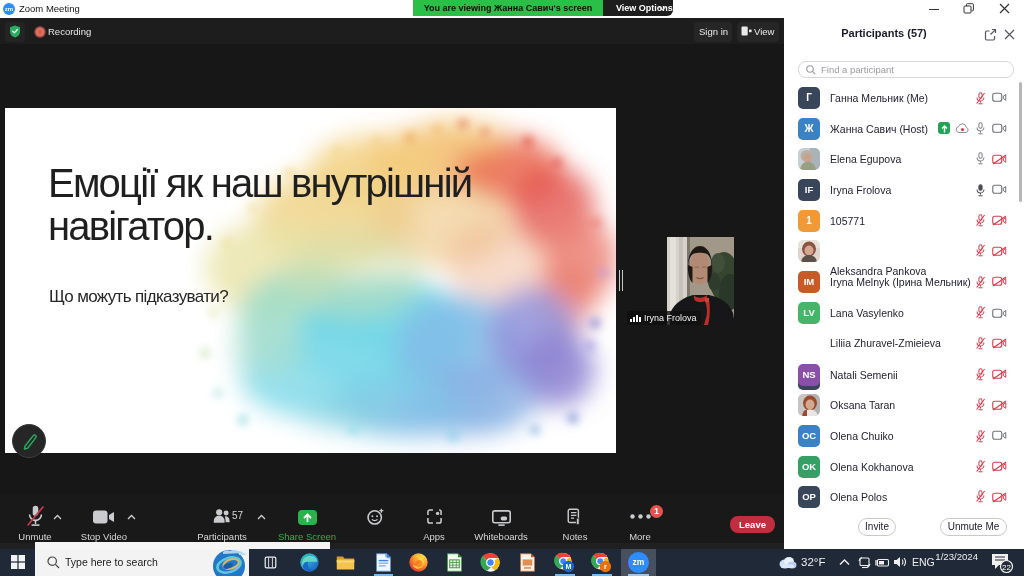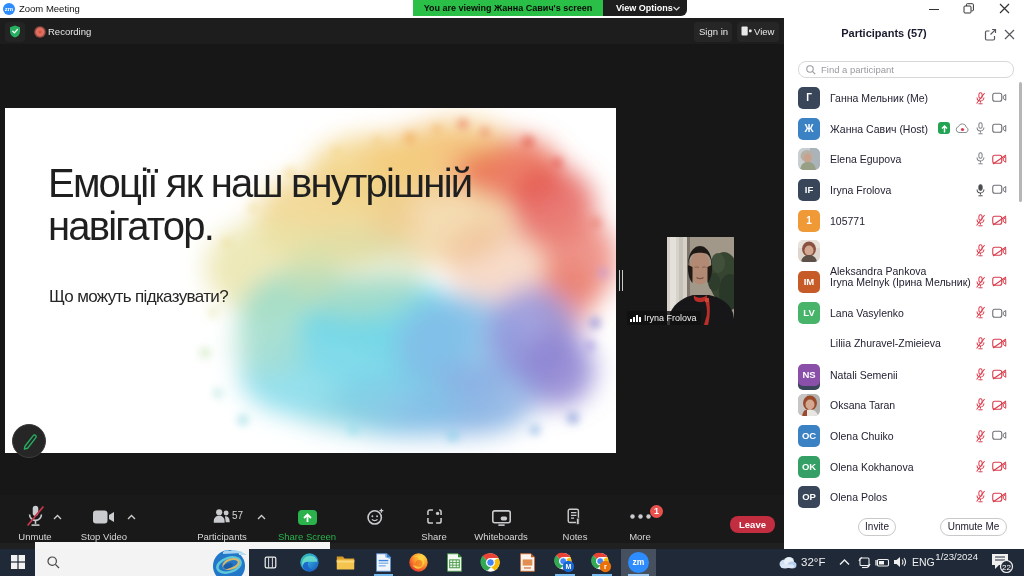--- a/index.html
+++ b/index.html
@@ -9,21 +9,21 @@
   #stage { position:relative; width:1024px; height:576px; }
 
   
   #titlebar { left:0; top:0; width:1024px; height:18px; background:#fff; }
   #zmicon { left:3px; top:3px; width:12px; height:12px; border-radius:50%;
     background:#2D8CFF; color:#fff; font-size:6px; font-weight:bold;
     text-align:center; line-height:12px; }
   #wintitle { left:19px; top:0; height:18px; line-height:18px; font-size:9.5px; color:#111; }
   #banner { left:413px; top:0; width:190px; height:16px; background:#2ABF46;
     color:#0b0b0b; font-size:9px; font-weight:bold; text-align:center; line-height:16px; }
-  #viewopt { left:603px; top:0; width:84px; height:16px; background:#1E1E1E;
+  #viewopt { left:603px; top:0; width:70px; height:16px; background:#1E1E1E;
     color:#fff; font-size:9px; font-weight:bold; line-height:16px;
     border-radius:0 0 6px 0; text-align:left; padding-left:13px; }
 
   
   #menustrip { left:0; top:18px; width:784px; height:26px; background:#1D1D1D; }
   #recording { left:48px; top:26px; color:#e8e8e8; font-size:9.5px; }
   #signin { left:699px; top:26px; color:#e8e8e8; font-size:9.5px; }
   #viewlbl { left:754px; top:26px; color:#e8e8e8; font-size:9.5px; }
 
   
@@ -279,21 +279,21 @@
 <div class="tb-label" style="left:345px; width:60px;margin-top:40px;">Reactions</div>
 <svg class="abs" style="left:426px;top:508px" width="17" height="17" viewBox="0 0 22 22">
   <g fill="none" stroke="#c9cbce" stroke-width="2">
     <path d="M9 2.5 H5 a2.5 2.5 0 0 0 -2.5 2.5 v4"></path>
     <path d="M2.5 13 v4 a2.5 2.5 0 0 0 2.5 2.5 h4"></path>
     <path d="M13 19.5 h4 a2.5 2.5 0 0 0 2.5 -2.5 v-4"></path>
     <path d="M19.5 9 V5 a2.5 2.5 0 0 0 -2.5 -2.5"></path>
   </g>
   <circle cx="15" cy="7" r="2.2" fill="#c9cbce"></circle>
 </svg>
-<div class="tb-label" style="left:414px; width:40px;">Share</div>
+<div class="tb-label" style="left:414px; width:40px;">Apps</div>
 <svg class="abs" style="left:492px;top:510px" width="19" height="16" viewBox="0 0 24 20">
   <rect x="1" y="1" width="22" height="15" rx="2.5" fill="none" stroke="#c9cbce" stroke-width="2"></rect>
   <rect x="11" y="8" width="8" height="5" rx="2" fill="#c9cbce"></rect>
   <path d="M8 19 h8" stroke="#c9cbce" stroke-width="2"></path>
 </svg>
 <div class="tb-label" style="left:471px; width:60px;">Whiteboards</div>
 <svg class="abs" style="left:567px;top:508px" width="15" height="18" viewBox="0 0 19 23">
   <rect x="1.5" y="1.5" width="13" height="17" rx="2" fill="none" stroke="#c9cbce" stroke-width="1.8"></rect>
   <path d="M5 6 h7 M5 9.5 h7 M5 13 h4" stroke="#c9cbce" stroke-width="1.5"></path>
   <rect x="12" y="13" width="3.5" height="8" rx="1" fill="#c9cbce" stroke="#191919" stroke-width="1"></rect>
@@ -326,20 +326,21 @@
     <ellipse cx="34" cy="16" rx="12" ry="7" fill="none" stroke="#5fc8d8" stroke-width="2.5" transform="rotate(-18 34 16)"></ellipse>
     <ellipse cx="36" cy="15" rx="8" ry="4.5" fill="none" stroke="#d8b86a" stroke-width="2" transform="rotate(-18 36 15)"></ellipse>
     <ellipse cx="33" cy="17" rx="5" ry="2.5" fill="#1b5ea8" transform="rotate(-18 33 17)"></ellipse>
     <path d="M28 3 q3 -3 7 -1 q4 -2 8 0 q4 0 5 2 l-20 1 Z" fill="#a8d4ee"></path>
     <path d="M44 5 q2 -2 5 -1 l3 2 l-8 0 Z" fill="#b8dcf0"></path>
   </svg>
   <svg class="abs" style="left:12px;top:7px" width="13" height="13" viewBox="0 0 13 13">
     <circle cx="5.2" cy="5.2" r="4.2" fill="none" stroke="#444" stroke-width="1.2"></circle>
     <line x1="8.4" y1="8.4" x2="12" y2="12" stroke="#444" stroke-width="1.2"></line>
   </svg>
+  <div class="abs" id="searchtext">Type here to search</div>
 </div>
 <svg class="abs" style="left:264px;top:556px" width="13" height="13" viewBox="0 0 13 13">
   <rect x="1.2" y="1.2" width="10.6" height="10.6" rx="1.4" fill="none" stroke="#f0f0f0" stroke-width="1.2"></rect>
   <line x1="4.6" y1="1.6" x2="4.6" y2="11.4" stroke="#f0f0f0" stroke-width="0.9"></line>
   <line x1="8.4" y1="1.6" x2="8.4" y2="11.4" stroke="#f0f0f0" stroke-width="0.9"></line>
 </svg>
 
 <svg class="appicon" style="left:299px;" viewBox="0 0 24 24">
   <defs>
     <linearGradient id="edg1" x1="0" y1="0" x2="1" y2="1">

